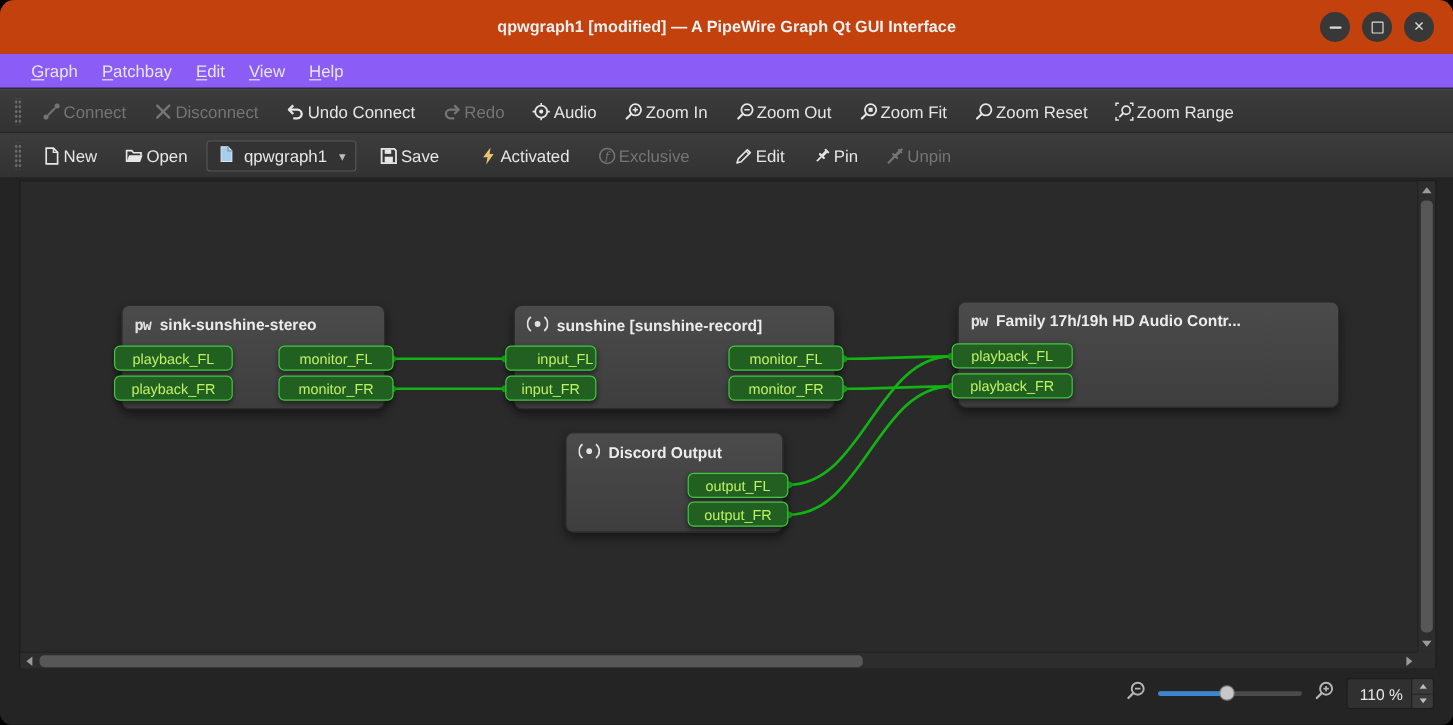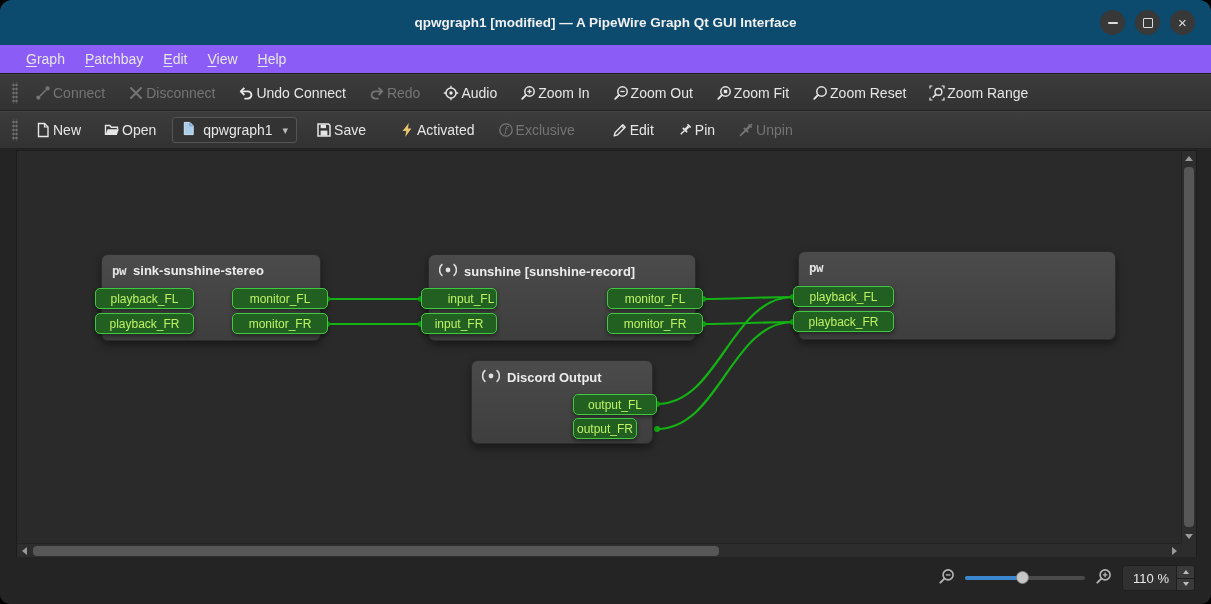--- a/index.html
+++ b/index.html
@@ -1,20 +1,20 @@
 <!DOCTYPE html>
 <html><head>
 <meta charset="utf-8">
 <style>
   html,body{margin:0;padding:0;background:#000;}
   body{width:1211px;height:604px;font-family:"Liberation Sans",sans-serif;-webkit-font-smoothing:antialiased;}
   .window{position:absolute;top:0;left:0;width:1211px;height:604px;background:#242424;border-radius:12px 12px 10px 10px;overflow:hidden;}
 
   
-  .titlebar{position:absolute;top:0;left:0;right:0;height:45px;background:#0c4a6e;border-bottom:1px solid #121212;}
+  .titlebar{position:absolute;top:0;left:0;right:0;height:45px;background:#c2410c;border-bottom:1px solid #121212;}
   .titlebar .title{position:absolute;left:0;right:0;top:0;height:45px;line-height:45px;text-align:center;color:#f0f0f0;font-size:13.5px;font-weight:bold;}
   .winbtns{position:absolute;right:16px;top:10px;display:flex;gap:10px;}
   .winbtn{width:25px;height:25px;border-radius:50%;background:#383838;display:flex;align-items:center;justify-content:center;color:#e6e6e6;cursor:default;}
   .min-glyph{display:block;width:10px;height:2px;background:#dcdcdc;border-radius:1px;}
   .max-glyph{display:block;width:8px;height:8px;border:1.4px solid #dcdcdc;border-radius:1px;}
   .close-glyph{font-size:15px;line-height:1;color:#dcdcdc;}
 
   
   .menubar{position:absolute;top:45px;left:0;right:0;height:29px;background:#8b5cf6;border-bottom:1px solid #1a1a1a;display:flex;align-items:center;padding-left:16px;box-sizing:border-box;}
   .menu-item{color:#e6e6e6;font-size:14px;padding:4px 10px;border-radius:3px;}
@@ -357,37 +357,38 @@
         </div>
       </div>
       <div class="port" style="left:404px;top:137px;width:76px;padding-left:24px;">input_FL</div>
       <div class="port" style="left:404px;top:162px;width:76px;">input_FR</div>
       <div class="port" style="left:590px;top:137px;width:96px;">monitor_FL</div>
       <div class="port" style="left:590px;top:162px;width:96px;">monitor_FR</div>
 
       <div class="node" style="left:781px;top:100px;width:318px;height:89px;">
         <div class="node-header">
           <span class="pw-glyph">pw</span>
+          <span>Family 17h/19h HD Audio Contr...</span>
         </div>
       </div>
       <div class="port" style="left:776px;top:135px;width:101px;">playback_FL</div>
       <div class="port" style="left:776px;top:160px;width:101px;">playback_FR</div>
 
       <div class="node" style="left:454px;top:209px;width:182px;height:84px;">
         <div class="node-header">
           <span><svg width="18" height="14" viewBox="0 0 18 14">
                 <path d="M3.4 1.2a7.4 7.4 0 0 0 0 11.6" fill="none" stroke="#e0e0e0" stroke-width="1.5"></path>
                 <path d="M14.6 1.2a7.4 7.4 0 0 1 0 11.6" fill="none" stroke="#e0e0e0" stroke-width="1.5"></path>
                 <circle cx="9" cy="7" r="2.4" fill="#e0e0e0"></circle>
               </svg></span>
           <span>Discord Output</span>
         </div>
       </div>
       <div class="port" style="left:556px;top:243px;width:84px;">output_FL</div>
-      <div class="port" style="left:556px;top:267px;width:64px;">output_FR</div>
+      <div class="port" style="left:556px;top:267px;width:84px;">output_FR</div>
     </div>
 
     <div class="vscroll">
       <div class="sb-btn" style="top:0;left:0;">
           <div class="tri-up"></div>
         </div>
       <div class="v-thumb"></div>
       <div class="sb-btn" style="bottom:0;left:0;">
           <div class="tri-down"></div>
         </div>

